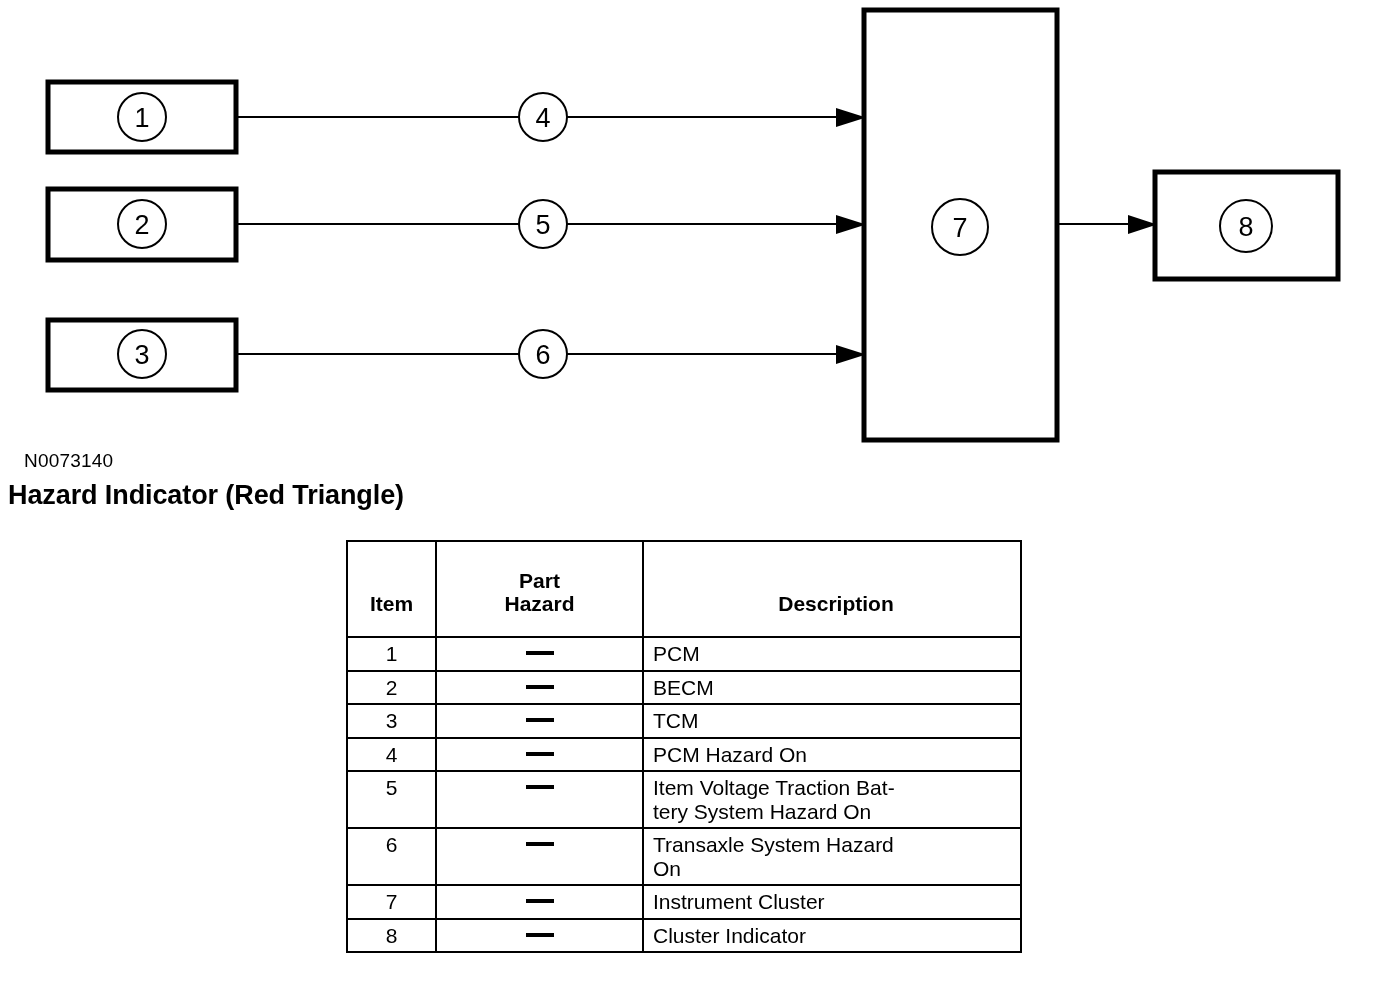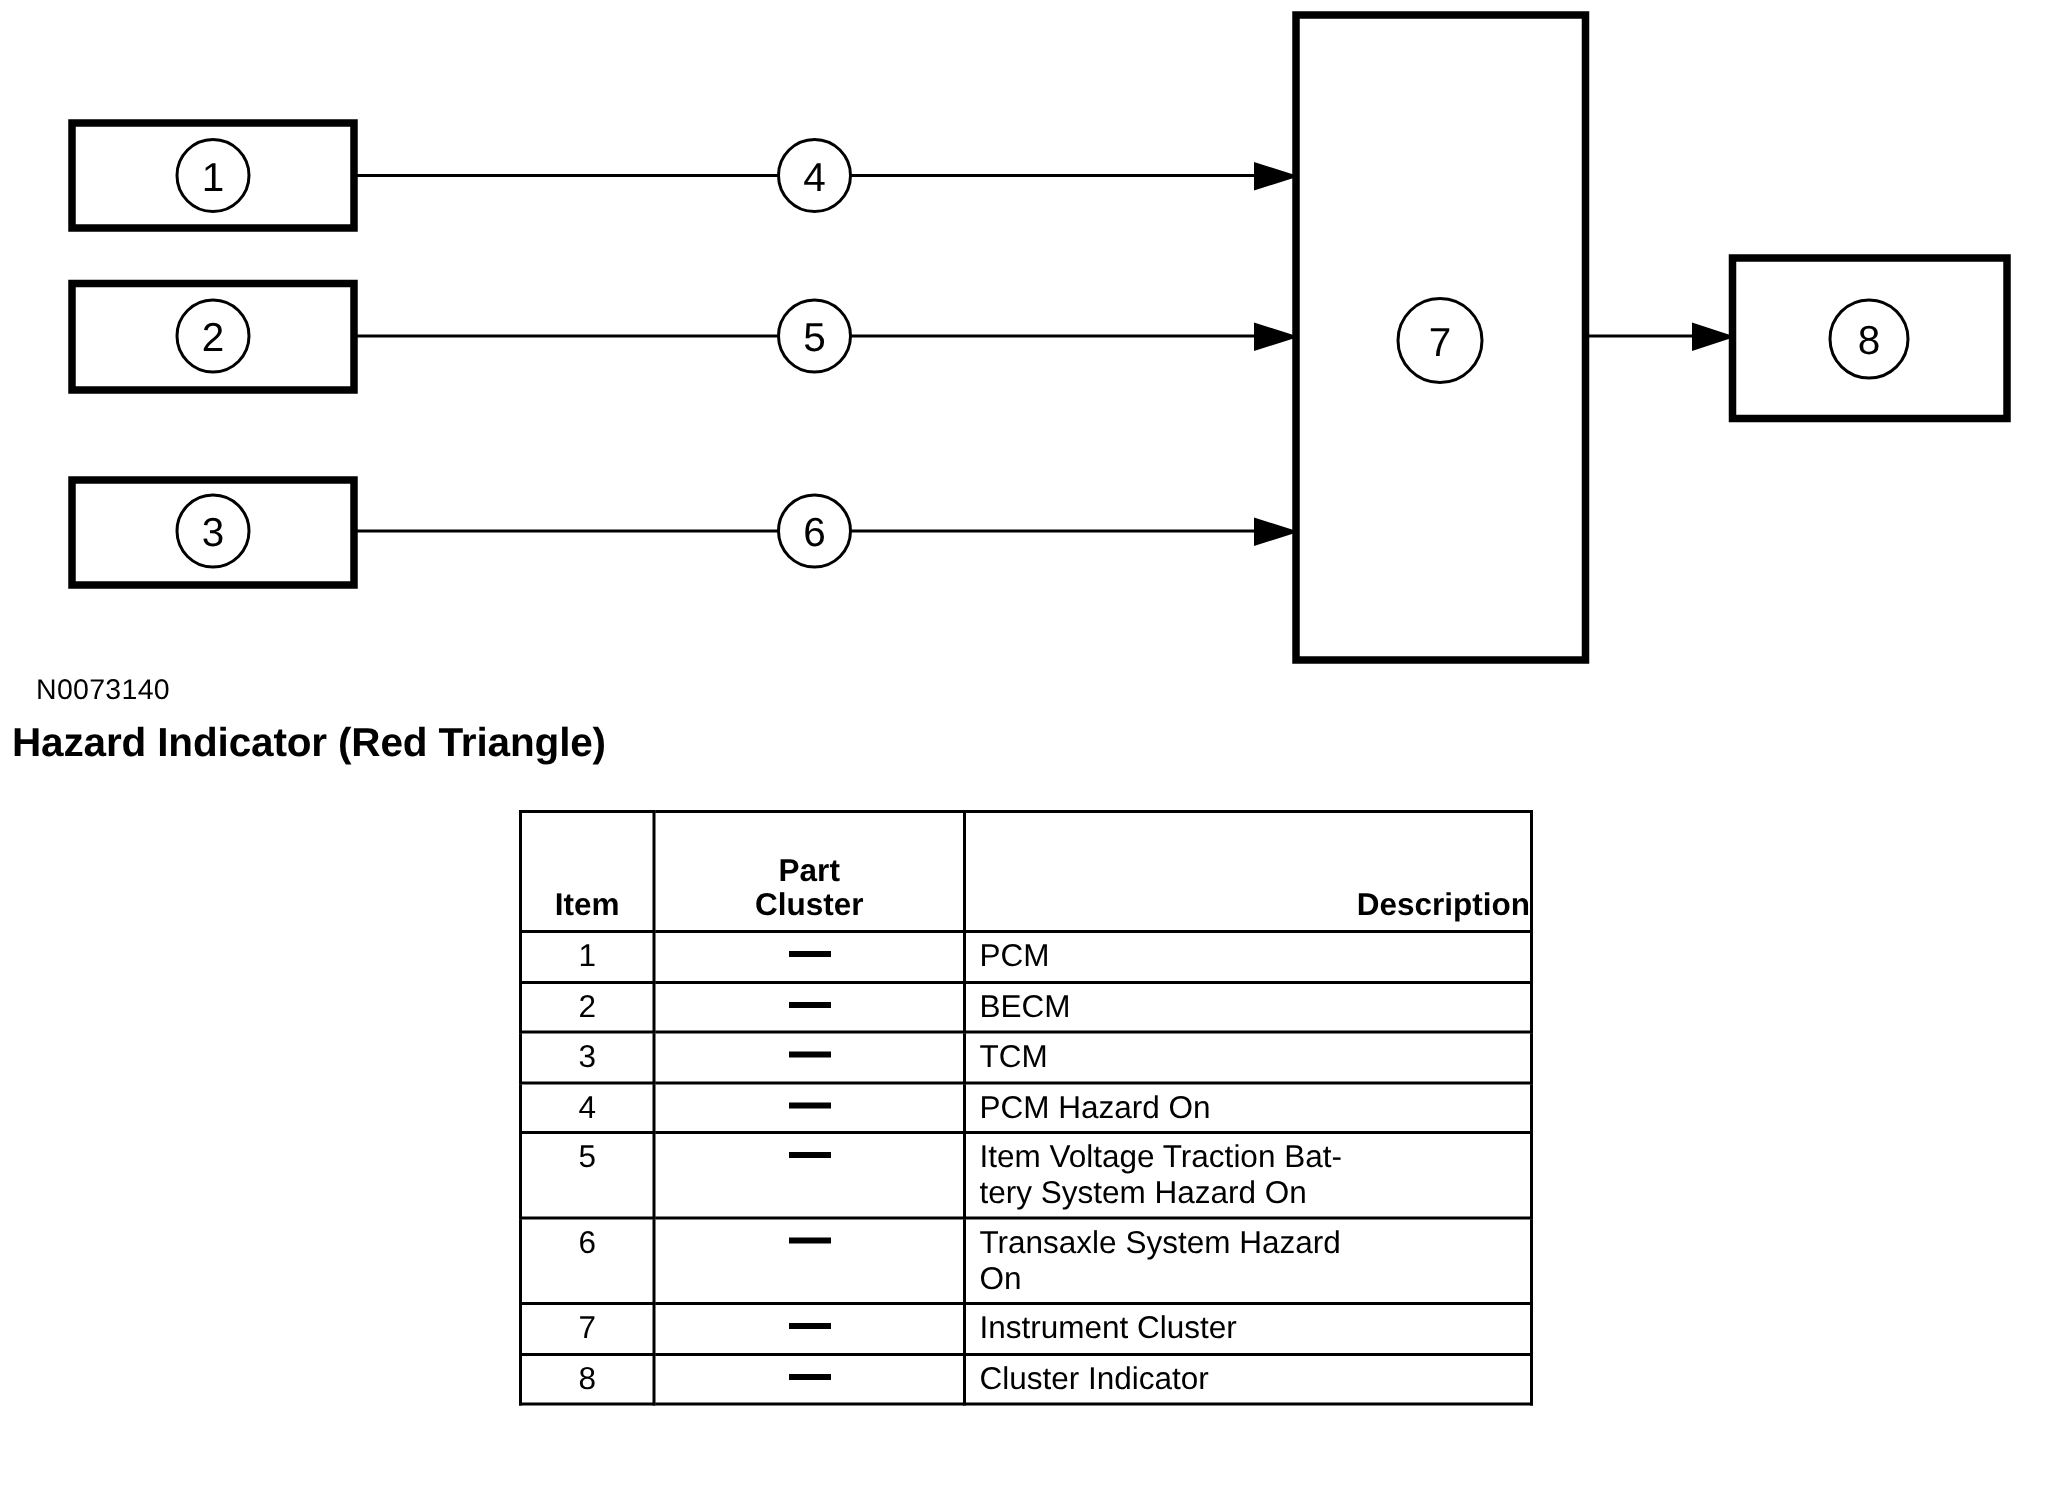--- a/index.html
+++ b/index.html
@@ -74,25 +74,25 @@
     border: 2px solid #000000;
     padding: 0;
     font-size: 21px;
     vertical-align: top;
     line-height: 1.12;
   }
   #parts-table thead th {
     height: 74px;
     vertical-align: bottom;
     font-weight: bold;
-    padding-bottom: 4px;
+    padding-bottom: 20px;
   }
   #parts-table thead th.h-item { text-align: center; }
   #parts-table thead th.h-part { text-align: center; }
-  #parts-table thead th.h-desc { text-align: right; padding-left: 8px; margin-top: 48px; }
+  #parts-table thead th.h-desc { text-align: center; padding-left: 8px; margin-top: 48px; }
   #parts-table thead th .stack-line { display: block; }
 
   #parts-table td.cell-item {
     text-align: center;
     padding-top: 4px;
     padding-bottom: 4px;
   }
   #parts-table td.cell-part {
     text-align: center;
     padding-top: 4px;
@@ -191,21 +191,21 @@
   <colgroup>
     <col class="c-item">
     <col class="c-part">
     <col class="c-desc">
   </colgroup>
   <thead>
     <tr>
       <th class="h-item">Item</th>
       <th class="h-part">
         <span class="stack-line">Part</span>
-        <span class="stack-line">Cluster</span>
+        <span class="stack-line">Hazard</span>
       </th>
       <th class="h-desc">Description</th>
     </tr>
   </thead>
   <tbody>
       <tr>
         <td class="cell-item">1</td>
         <td class="cell-part"><span class="dash-mark"></span></td>
         <td class="cell-desc">
           <span class="dline">PCM</span>

